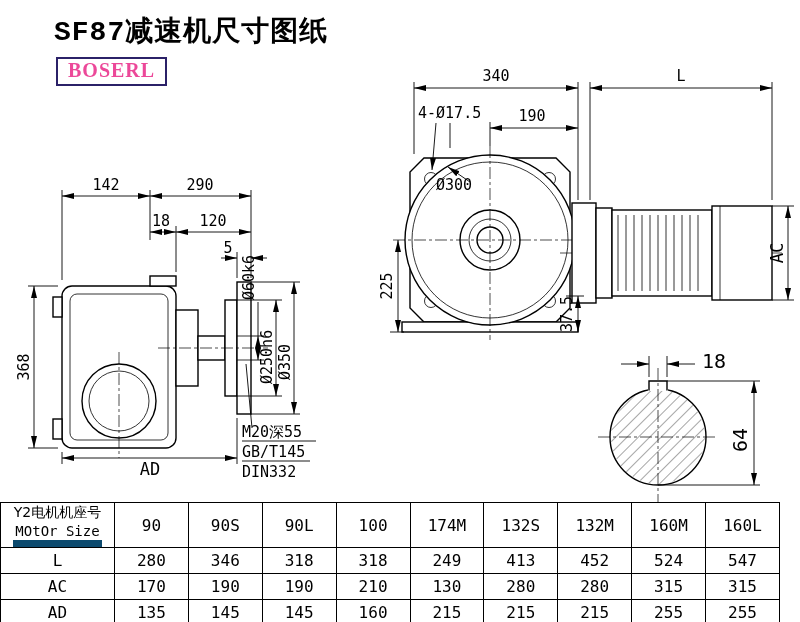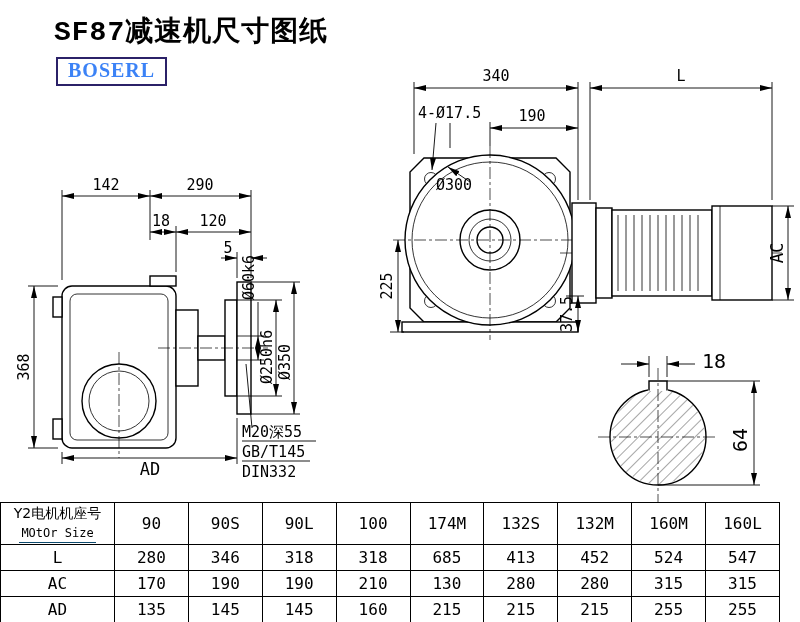--- a/index.html
+++ b/index.html
@@ -2,21 +2,21 @@
 <html><head>
 <meta charset="utf-8">
 <style>
   html,body{margin:0;padding:0;}
   body{width:800px;height:622px;background:#fff;position:relative;overflow:hidden;
        font-family:"DejaVu Sans","Liberation Sans",sans-serif;color:#000;}
   .sheet{position:absolute;left:0;top:0;width:800px;height:622px;background:#fff;}
   .title{position:absolute;left:54px;top:12px;font-size:28px;font-weight:bold;
          letter-spacing:1px;font-family:Liberation Mono, monospace;}
   .brand{position:absolute;left:56px;top:57px;border:2px solid #2b2168;
-         padding:0 10px 2px 10px;color:#3b82f6;background:#fff;
+         padding:0 10px 2px 10px;color:#ec4899;background:#fff;
          font-family:"Liberation Serif","DejaVu Serif",serif;
          font-weight:bold;font-size:20px;letter-spacing:1px;}
   svg.drawing{position:absolute;left:0;top:0;}
   .ol{fill:none;stroke:#000;stroke-width:1.4;}
   .olf{fill:#fff;stroke:#000;stroke-width:1.4;}
   .tl2{fill:none;stroke:#000;stroke-width:0.8;}
   .cl{fill:none;stroke:#000;stroke-width:0.7;stroke-dasharray:12 3 3 3;}
   .dl{fill:none;stroke:#000;stroke-width:0.9;}
   text.dim{font-family:"DejaVu Sans Mono","Liberation Mono",monospace;
            font-size:15px;fill:#000;}
@@ -24,21 +24,21 @@
   text.dim.xl{font-size:20px;}
   .dim-table{position:absolute;left:0;top:502px;width:780px;
              border-collapse:collapse;table-layout:fixed;background:#fff;}
   .dim-table th,.dim-table td{border:1px solid #000;text-align:center;
              vertical-align:middle;padding:0;font-weight:normal;
              font-family:"DejaVu Sans Mono","Liberation Mono",monospace;
              font-size:16px;color:#000;}
   .dim-table th{height:41px;}
   .dim-table td{height:25px;}
   .hdr-cn{font-size:14px;font-family:"DejaVu Sans","Liberation Sans",sans-serif;line-height:18px;}
-  .hdr-en{font-size:12px;display:inline-block;border-bottom:1px solid #0c4a6e;
+  .hdr-en{font-size:14px;display:inline-block;border-bottom:7px solid #0c4a6e;
           padding:0 2px;line-height:17px;}
 </style>
 </head>
 <body>
 
 <div class="sheet">
 
   <svg class="drawing" width="800" height="502" viewBox="0 0 800 502">
     <defs>
       <marker id="mE" markerWidth="12" markerHeight="8" refX="12" refY="4" orient="auto" markerUnits="userSpaceOnUse">
@@ -253,21 +253,21 @@
         <th>132M</th>
         <th>160M</th>
         <th>160L</th>
       </tr>
       <tr>
         <td>L</td>
         <td>280</td>
         <td>346</td>
         <td>318</td>
         <td>318</td>
-        <td>685</td>
+        <td>249</td>
         <td>413</td>
         <td>452</td>
         <td>524</td>
         <td>547</td>
       </tr>
       <tr>
         <td>AC</td>
         <td>170</td>
         <td>190</td>
         <td>190</td>

